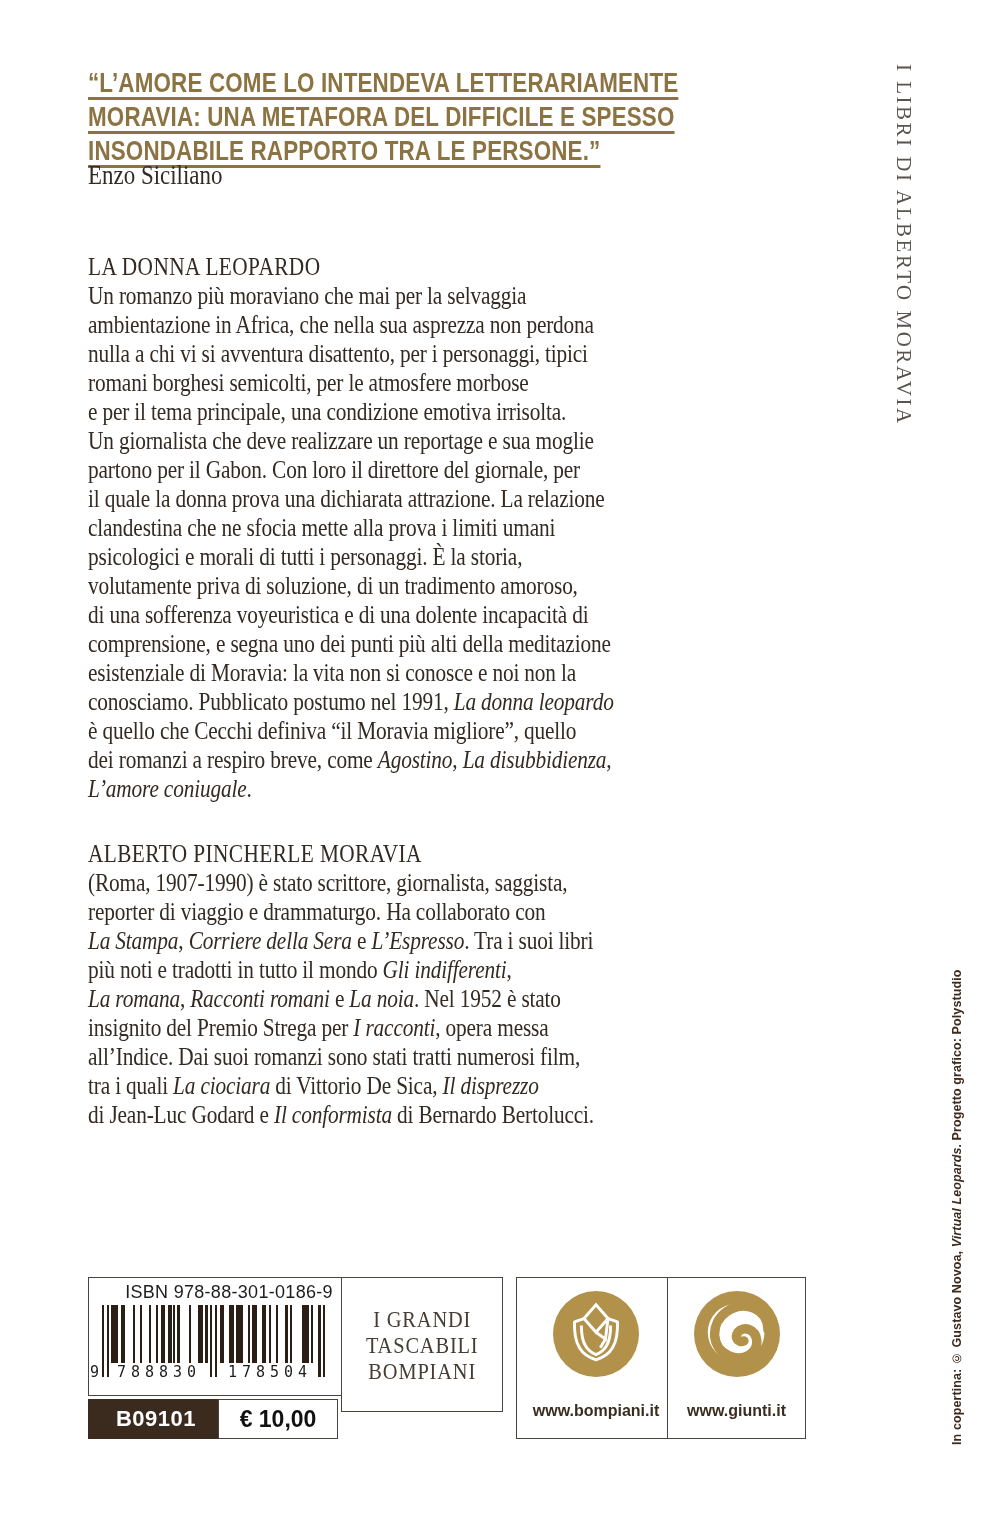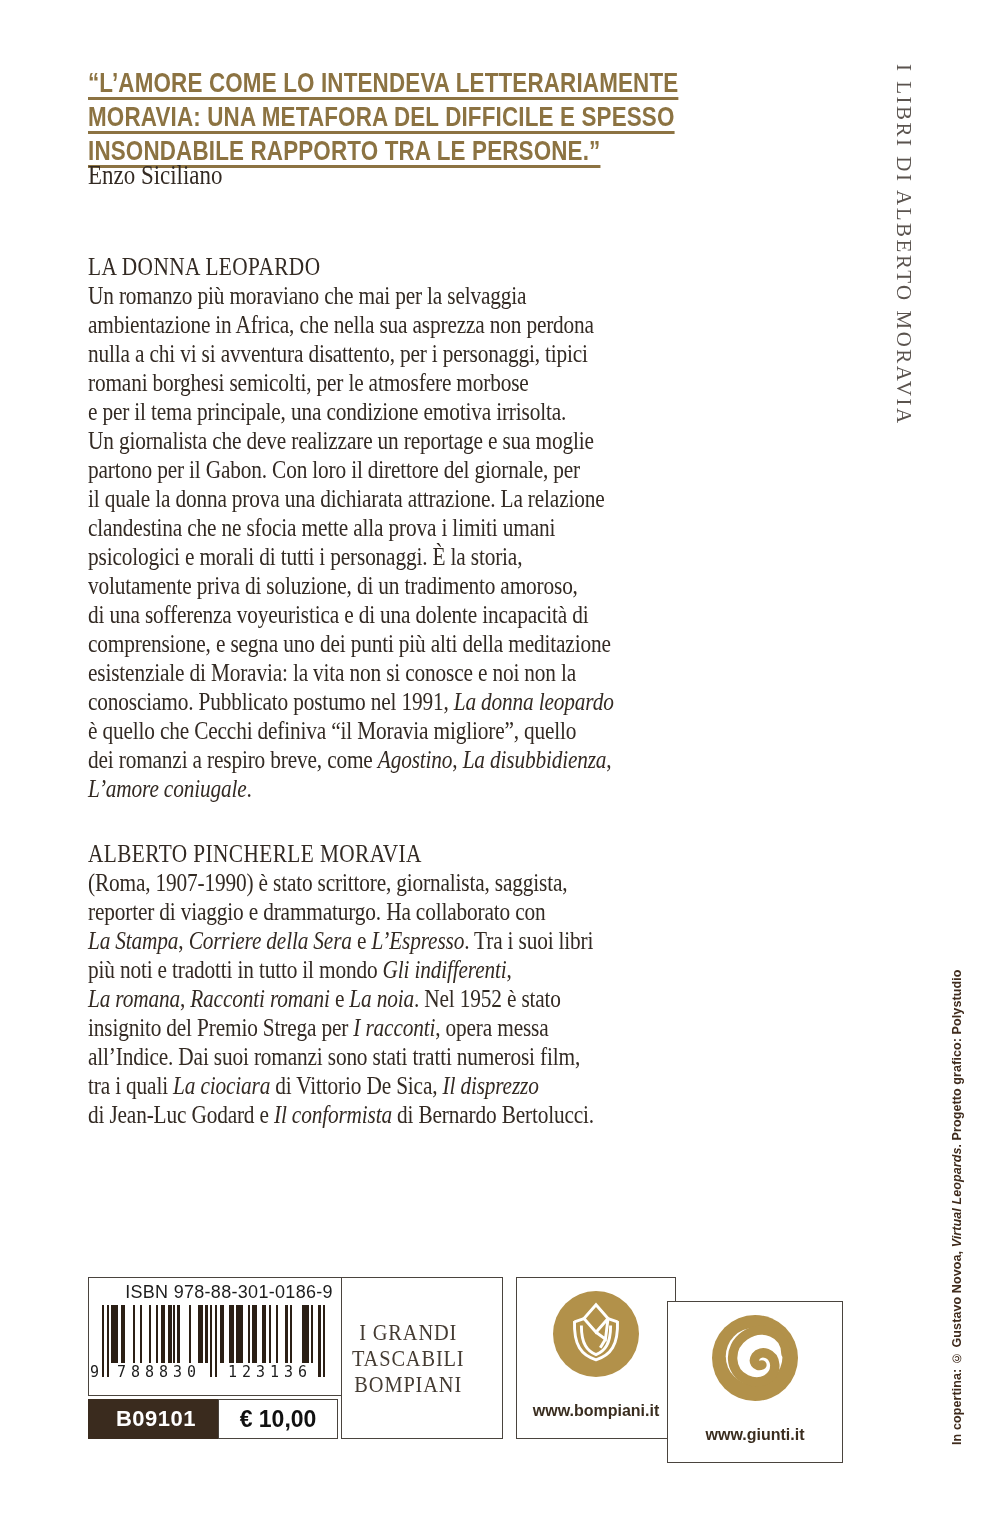--- a/index.html
+++ b/index.html
@@ -58,25 +58,25 @@
     background:var(--dark-brown,#3a2b1e); color:#ffffff;
     font-family:"Liberation Sans", sans-serif; font-weight:bold; font-size:22px;
     display:flex; align-items:center; justify-content:center; letter-spacing:0.5px;
   }
   .price-box {
     position:absolute; left:130px; top:122px; width:120px; height:40px;
     border:1px solid #4a443e; background:#fff; color:#111;
     font-family:"Liberation Sans", sans-serif; font-weight:bold; font-size:23px;
     display:flex; align-items:center; justify-content:center;
   }
-  .cell-imprint { left:253px; top:0; width:162px; height:162px; display:flex; align-items:center; justify-content:flex-start; }
+  .cell-imprint { left:253px; top:0; width:162px; height:135px; display:flex; align-items:center; justify-content:center; }
   .imprint { text-align:center; transform:scaleX(0.85); }
   .imprint-line { font-size:24px; line-height:26px; letter-spacing:1px; color:#453c33; white-space:nowrap; }
   .cell-logo3 { left:428px; top:0; width:160px; height:162px; }
-  .cell-logo4 { left:579px; top:0; width:176px; height:162px;margin-top:24px; }
+  .cell-logo4 { left:579px; top:0; width:139px; height:162px; }
   .logo-circle { position:absolute; top:13px; left:50%; transform:translateX(-50%); width:86px; height:86px; }
   .logo-url {
     position:absolute; left:0; right:0; top:124px; text-align:center;
     font-family:"Liberation Sans", sans-serif; font-weight:bold; font-size:16px; color:#3a2d1f;
   }
 </style>
 </head>
 <body style="--quote-gold: #8c7342; --logo-gold: #b2914a; --ink: #332a23; --dark-brown: #3a2b1e; --spine: #5a534e; --credit: #3f2b1c; --bar: #2b1f15;">
 
 <div class="quote-block">
@@ -128,21 +128,21 @@
 
 <div class="cover-credit">In copertina: © Gustavo Novoa, <i>Virtual Leopards</i>. Progetto grafico: Polystudio</div>
 
 <div class="footer">
 
   <div class="cell cell-barcode">
     <div class="isbn-label">ISBN 978-88-301-0186-9</div>
     <div class="barcode-wrap">
       <div class="digit-9">9</div>
       <div class="digit-grp" id="grp-left" style="left: 8px; width: 98px;">788830</div>
-      <div class="digit-grp" id="grp-right" style="left: 119px; width: 98px;">123136</div>
+      <div class="digit-grp" id="grp-right" style="left: 119px; width: 98px;">178504</div>
     <div class="bar" style="left: 0px; width: 2.35px; height: 72px;"></div>
         <div class="bar" style="left: 4.7px; width: 2.35px; height: 72px;"></div>
         <div class="bar" style="left: 9.4px; width: 2.35px; height: 58px;"></div>
         <div class="bar" style="left: 11.75px; width: 2.35px; height: 58px;"></div>
         <div class="bar" style="left: 14.1px; width: 2.35px; height: 58px;"></div>
         <div class="bar" style="left: 18.8px; width: 2.35px; height: 58px;"></div>
         <div class="bar" style="left: 21.15px; width: 2.35px; height: 58px;"></div>
         <div class="bar" style="left: 30.55px; width: 2.35px; height: 58px;"></div>
         <div class="bar" style="left: 37.6px; width: 2.35px; height: 58px;"></div>
         <div class="bar" style="left: 47px; width: 2.35px; height: 58px;"></div>

